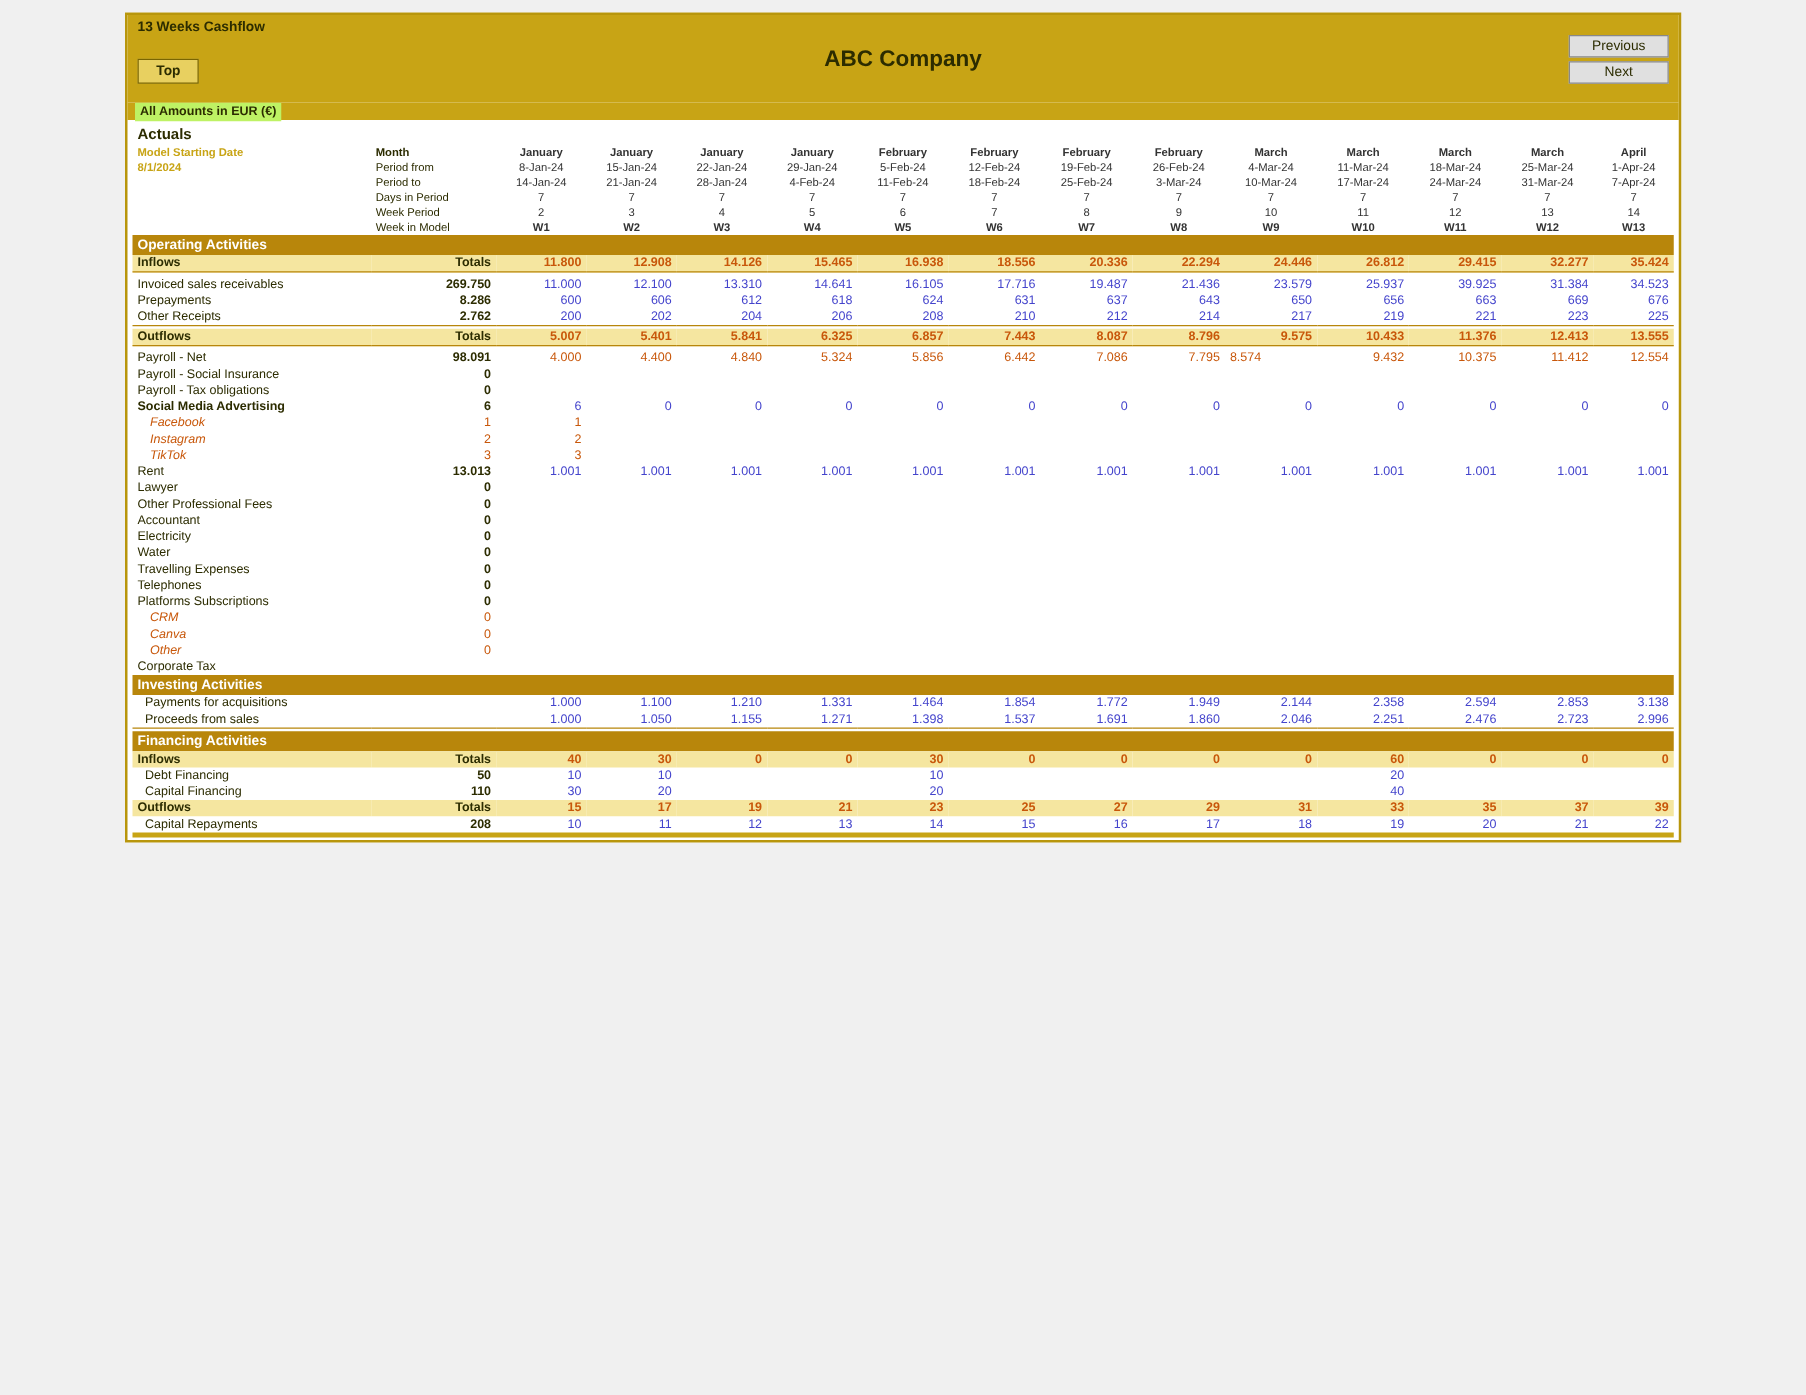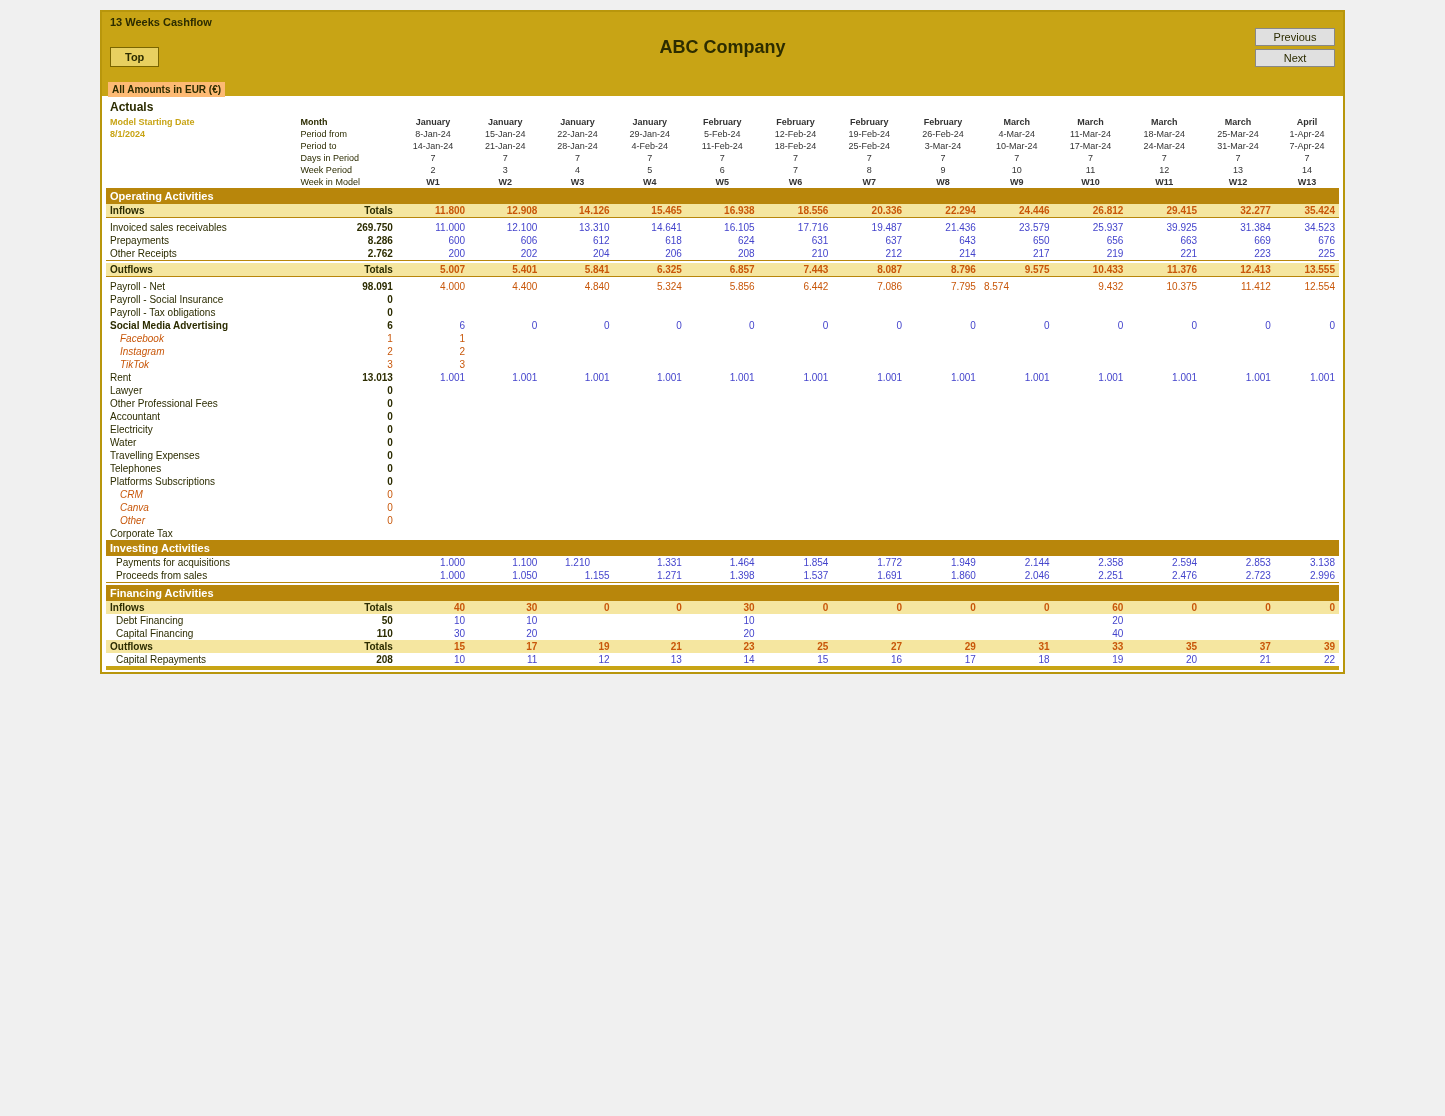--- a/index.html
+++ b/index.html
@@ -45,21 +45,21 @@
       font-size: 11px;
       cursor: pointer;
       color: #2c2c00;
       min-width: 80px;
       text-align: center;
     }
     .amounts-label {
       font-size: 10px;
       font-weight: bold;
       color: #2c2c00;
-      background: #fdba74;
+      background: #bef264;
       padding: 2px 4px;
     }
     
     .table-wrapper {
       overflow-x: auto;
       padding: 2px 4px;
     }
     table {
       border-collapse: collapse;
       width: 100%;
@@ -511,21 +511,21 @@
 
       <tr class="section-header">
         <td colspan="16">Investing Activities</td>
       </tr>
 
       <tr class="invest-data">
         <td style="padding-left:10px;color:#2c2c00;">Payments for acquisitions</td>
         <td></td>
         <td style="text-align:right;color:#4444cc;">1.000</td>
         <td style="text-align:right;color:#4444cc;">1.100</td>
-        <td style="text-align:center;color:#4444cc;">1.210</td>
+        <td style="text-align:right;color:#4444cc;">1.210</td>
         <td style="text-align:right;color:#4444cc;">1.331</td>
         <td style="text-align:right;color:#4444cc;">1.464</td>
         <td style="text-align:right;color:#4444cc;">1.854</td>
         <td style="text-align:right;color:#4444cc;">1.772</td>
         <td style="text-align:right;color:#4444cc;">1.949</td>
         <td style="text-align:right;color:#4444cc;">2.144</td>
         <td style="text-align:right;color:#4444cc;">2.358</td>
         <td style="text-align:right;color:#4444cc;">2.594</td>
         <td style="text-align:right;color:#4444cc;">2.853</td>
         <td style="text-align:right;color:#4444cc;">3.138</td>

